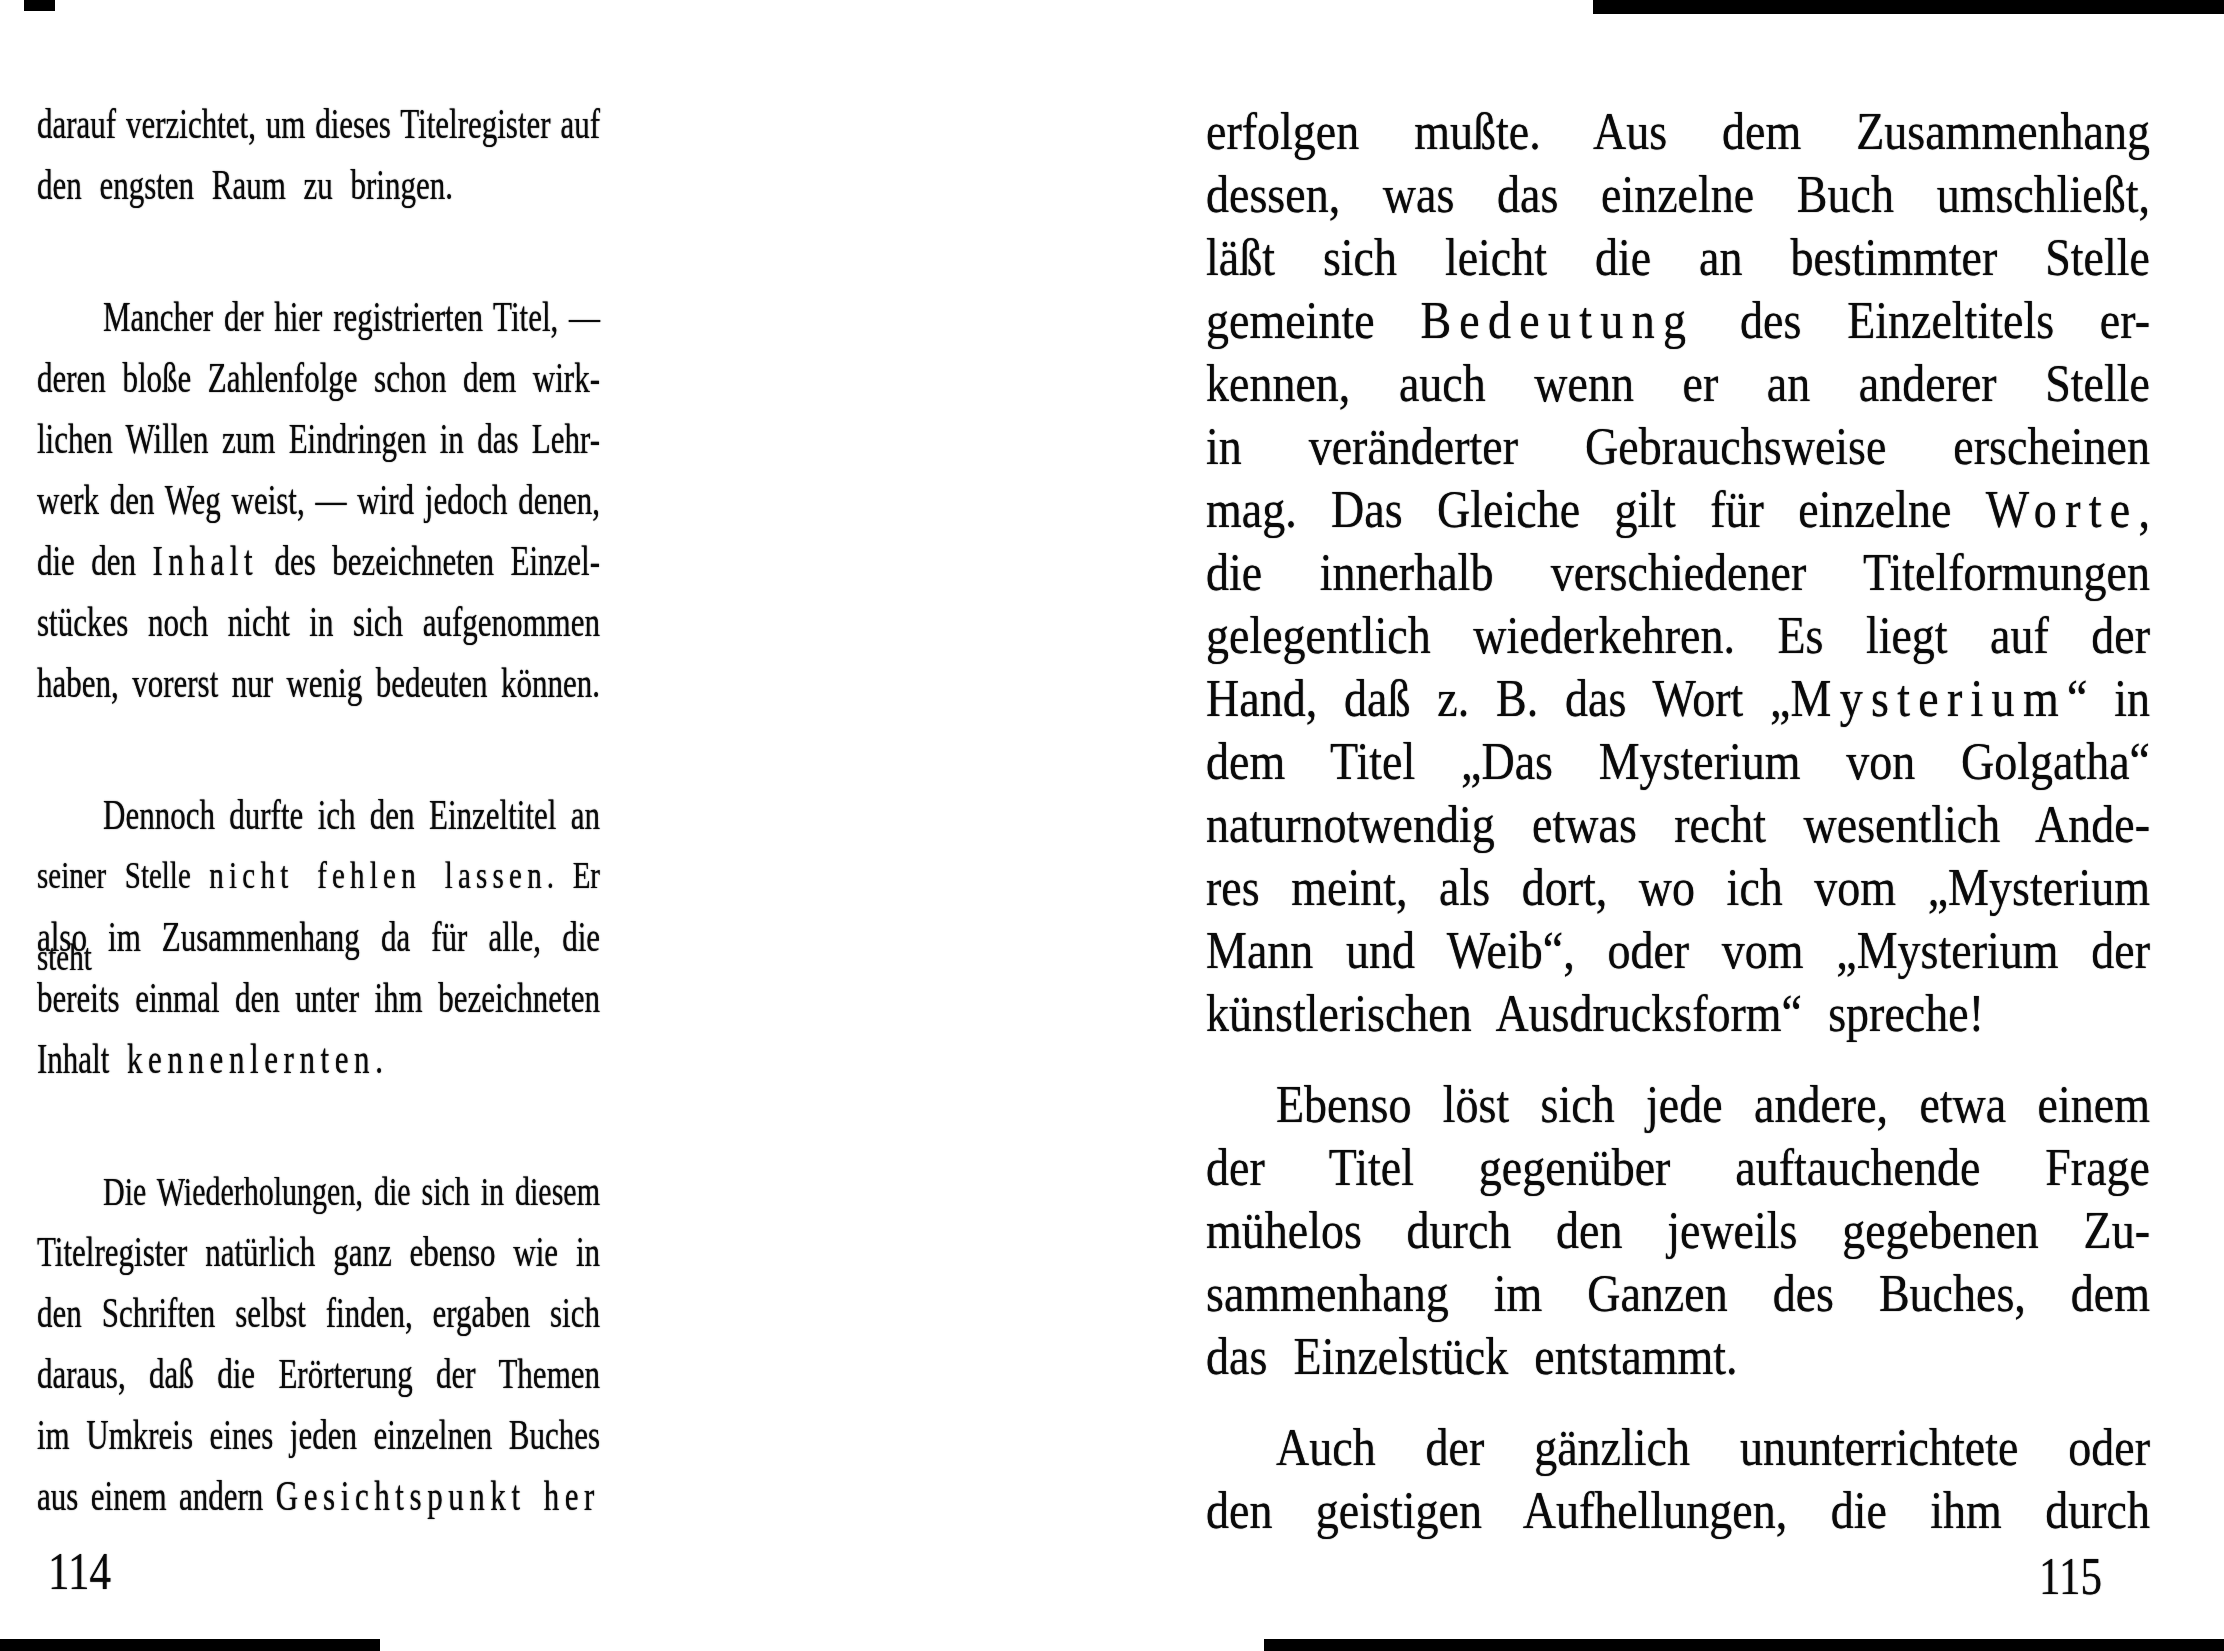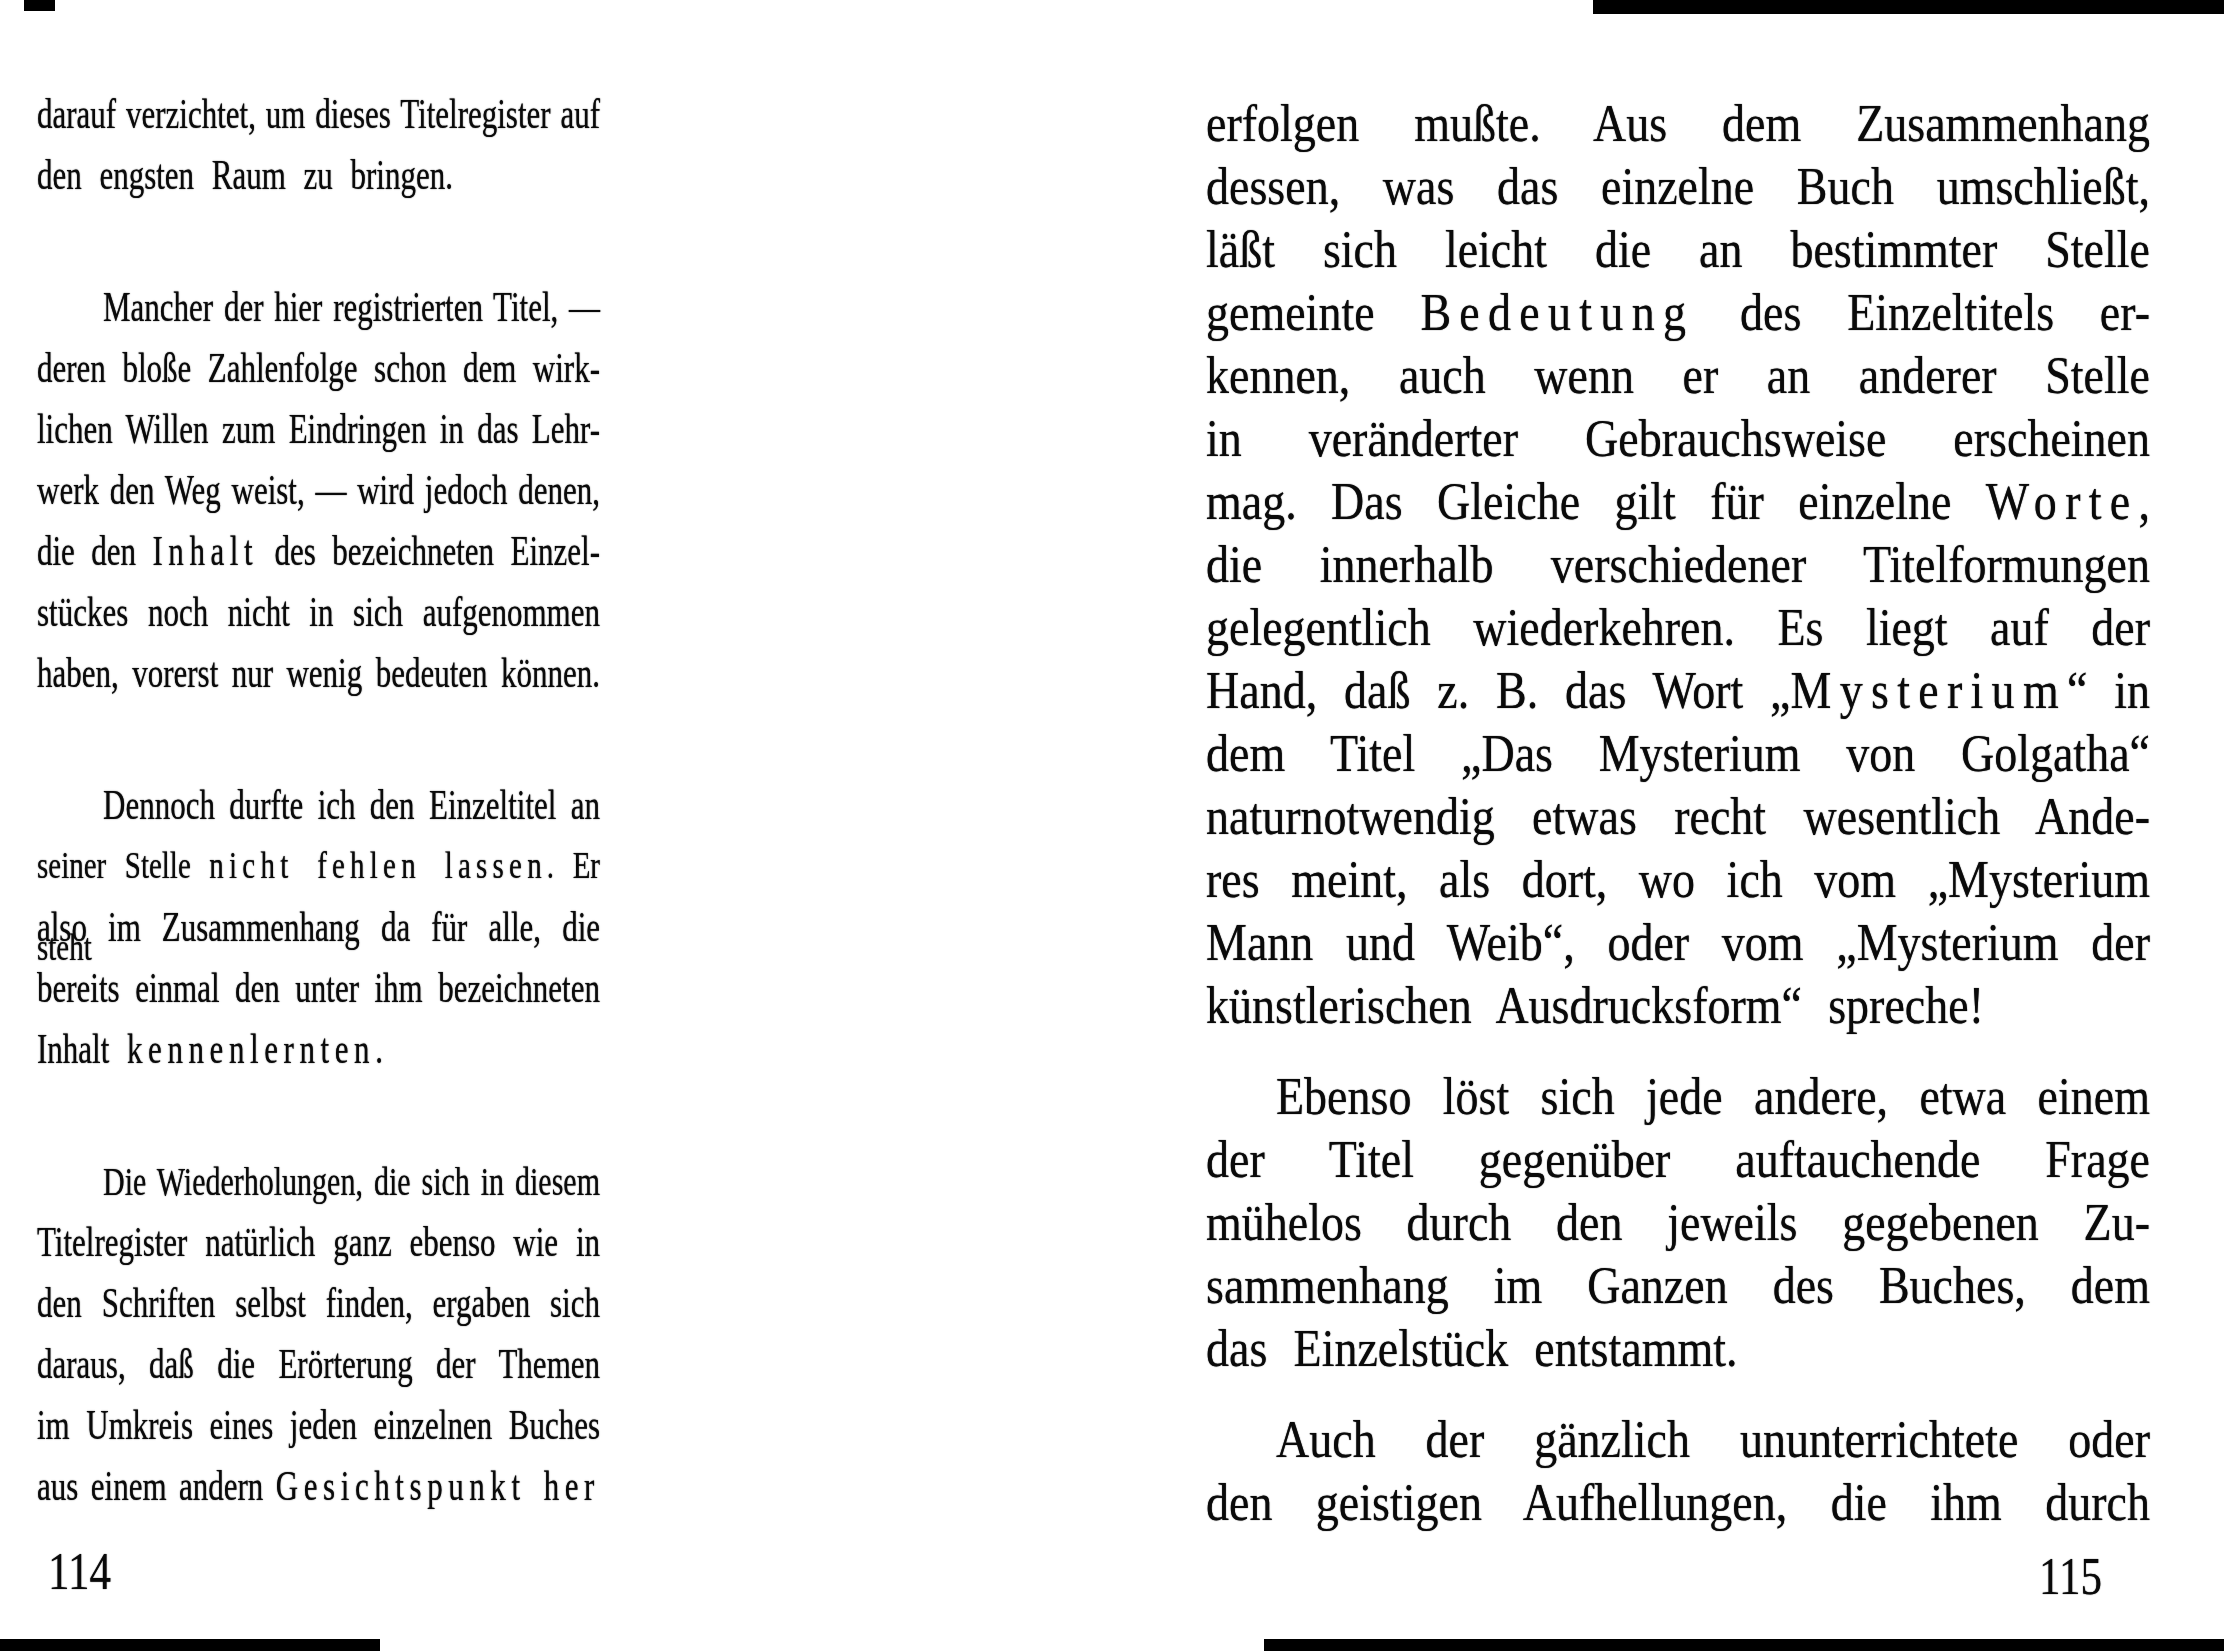--- a/index.html
+++ b/index.html
@@ -17,25 +17,25 @@
     -moz-text-align-last:justify;
     text-shadow:0 0 1px rgba(0,0,0,0.85);
   }
   .line.end{
     text-align-last:left;
     -moz-text-align-last:left;
     word-spacing:0.32em;
   }
   .sperr{letter-spacing:0.18em;}
   
-  #left-text{left:37px;top:83px;width:563px;}
+  #left-text{left:37px;top:93px;width:563px;}
   #left-text .line{height:61px;line-height:61px;font-size:31px;transform:scaleY(1.34);}
   #left-text .line.para{margin-top:71px;text-indent:66px;}
   
-  #right-text{left:1206px;top:92px;width:944px;}
+  #right-text{left:1206px;top:100px;width:944px;}
   #right-text .line{height:63px;line-height:63px;font-size:46px;transform:scaleY(1.16);}
   #right-text .line.para{margin-top:28px;text-indent:70px;}
   .pagenum{
     position:absolute;font-size:43px;line-height:43px;
     transform:scaleY(1.25);text-shadow:0 0 1px rgba(0,0,0,0.85);
   }
   #num-left{left:48px;top:1549px;}
   #num-right{left:2039px;top:1554px;}
   .artifact{position:absolute;background:#000000;}
 </style>

